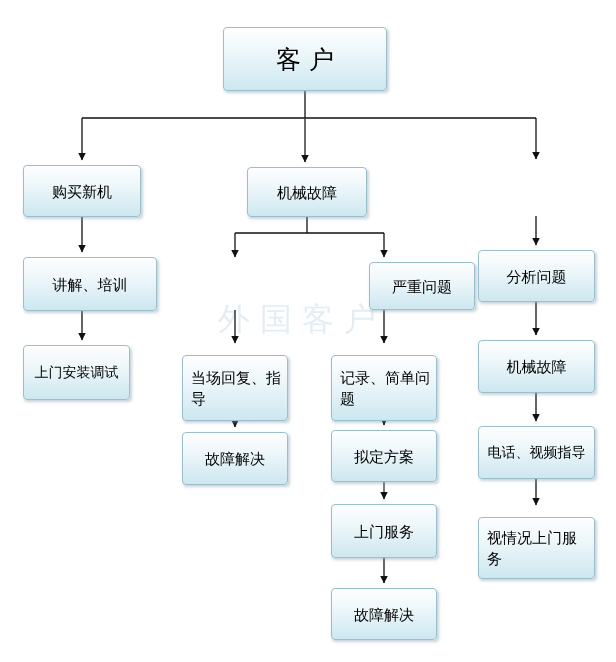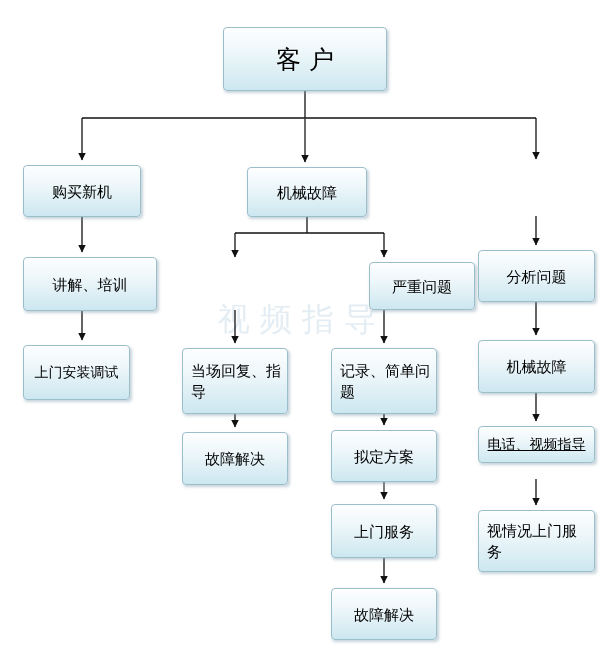--- a/index.html
+++ b/index.html
@@ -53,28 +53,29 @@
   .node.root {
     font-size: 25px;
     letter-spacing: 8px;
     padding-left: 16px; 
   }
 
   .node.multiline {
     justify-content: flex-start;
     text-align: left;
     padding-right: 6px;
+    margin-top: 7px;
   }
 </style>
 </head>
 <body>
 
 <div class="canvas">
 
-  <div class="watermark">视频指导</div>
+  <div class="watermark">外国客户</div>
 
   <svg class="connectors" viewBox="0 0 616 662" xmlns="http://www.w3.org/2000/svg">
     <defs>
       <marker id="arrow" markerWidth="10" markerHeight="10" refX="7.5" refY="4" orient="auto" markerUnits="userSpaceOnUse">
         <path d="M0,0 L8,4 L0,8 Z" fill="#111111"></path>
       </marker>
     </defs>
 
     <path d="M305,91 V118" stroke="#555555" stroke-width="1.8" fill="none"></path>
 
@@ -117,16 +118,16 @@
   <div class="node" style="left:182px; top:432px; width:106px; height:53px;">故障解决</div>
 
   <div class="node" style="left:344px; top:262px; width:106px; height:48px;margin-left:25px;">严重问题</div>
   <div class="node multiline" style="left:331px; top:348px; width:106px; height:66px;">记录、简单问题</div>
   <div class="node" style="left:331px; top:430px; width:106px; height:52px;">拟定方案</div>
   <div class="node" style="left:331px; top:504px; width:106px; height:54px;">上门服务</div>
   <div class="node" style="left:331px; top:588px; width:106px; height:52px;">故障解决</div>
 
   <div class="node" style="left:478px; top:250px; width:117px; height:52px;">分析问题</div>
   <div class="node" style="left:478px; top:340px; width:117px; height:53px;">机械故障</div>
-  <div class="node" style="left:478px; top:426px; width:117px; height:37px; font-size:14px;text-decoration:underline;">电话、视频指导</div>
+  <div class="node" style="left:478px; top:426px; width:117px; height:53px; font-size:14px;">电话、视频指导</div>
   <div class="node multiline" style="left:478px; top:510px; width:117px; height:62px;">视情况上门服务</div>
 
 </div>
 
 </body></html>

